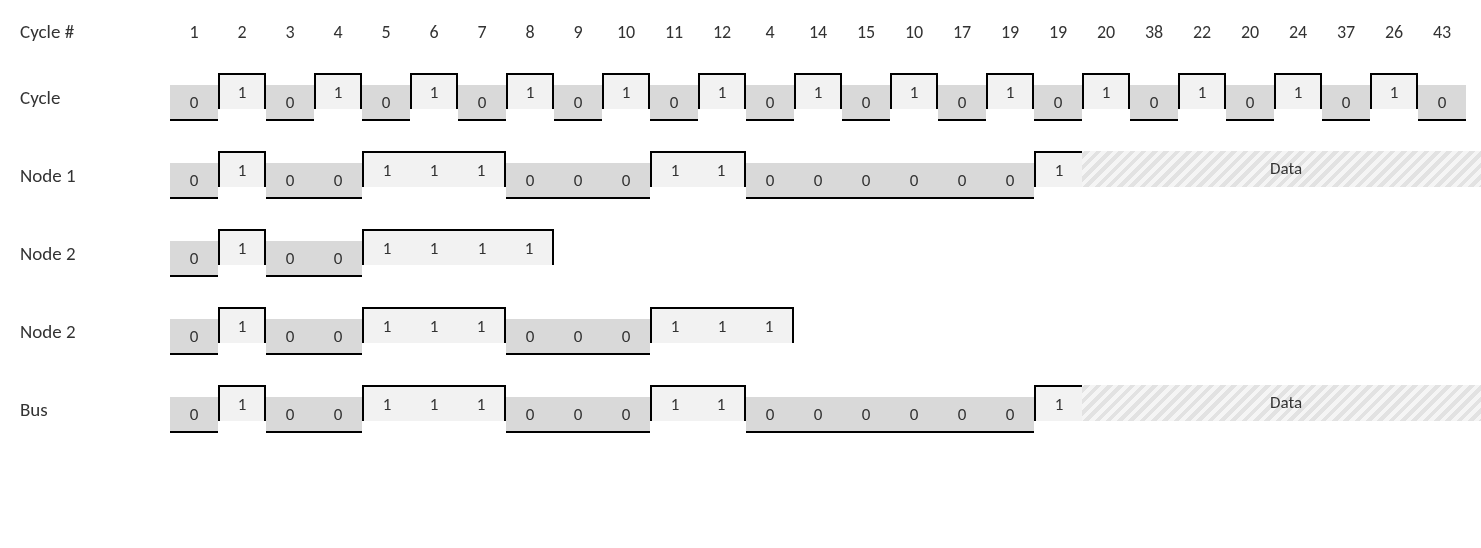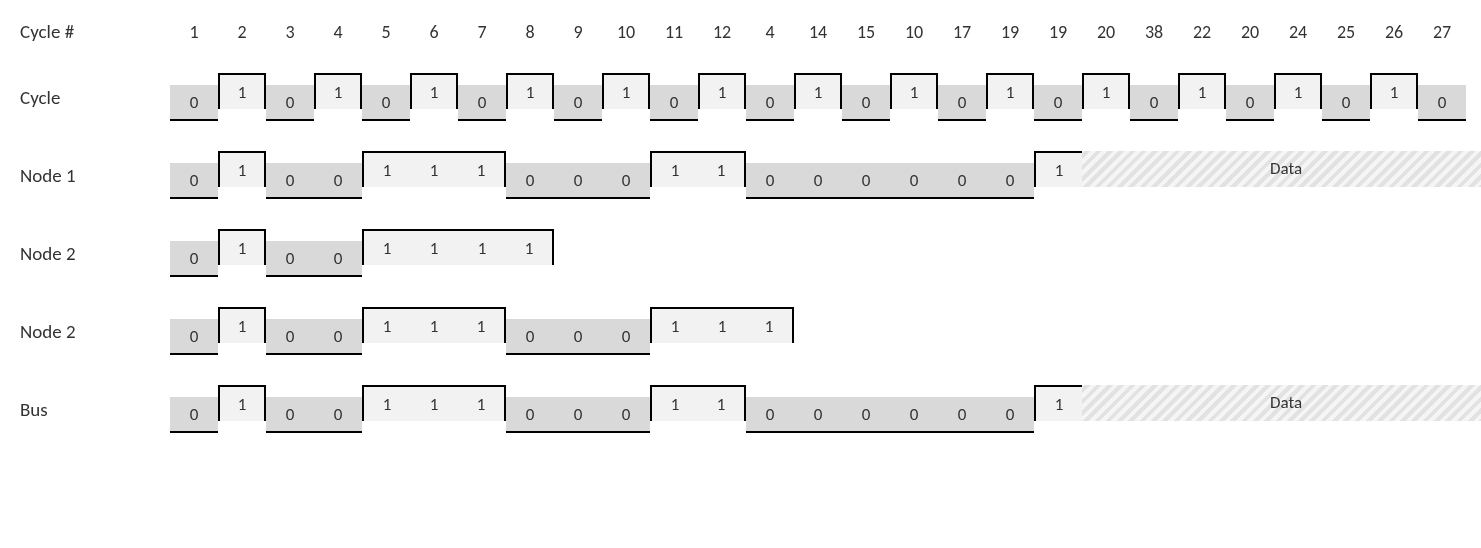--- a/index.html
+++ b/index.html
@@ -105,23 +105,23 @@
         <div class="cycle-num">15</div>
         <div class="cycle-num">10</div>
         <div class="cycle-num">17</div>
         <div class="cycle-num">19</div>
         <div class="cycle-num">19</div>
         <div class="cycle-num">20</div>
         <div class="cycle-num">38</div>
         <div class="cycle-num">22</div>
         <div class="cycle-num">20</div>
         <div class="cycle-num">24</div>
-        <div class="cycle-num">25</div>
+        <div class="cycle-num">37</div>
         <div class="cycle-num">26</div>
-        <div class="cycle-num">27</div>
+        <div class="cycle-num">43</div>
       </div>
   </div>
 
   <div id="signals">
       <div class="row">
         <div class="row-label">Cycle</div>
         <div class="signal-row">
           <div class="cell low">0</div>
           <div class="cell high rise-before fall-after">1</div>
           <div class="cell low">0</div>

